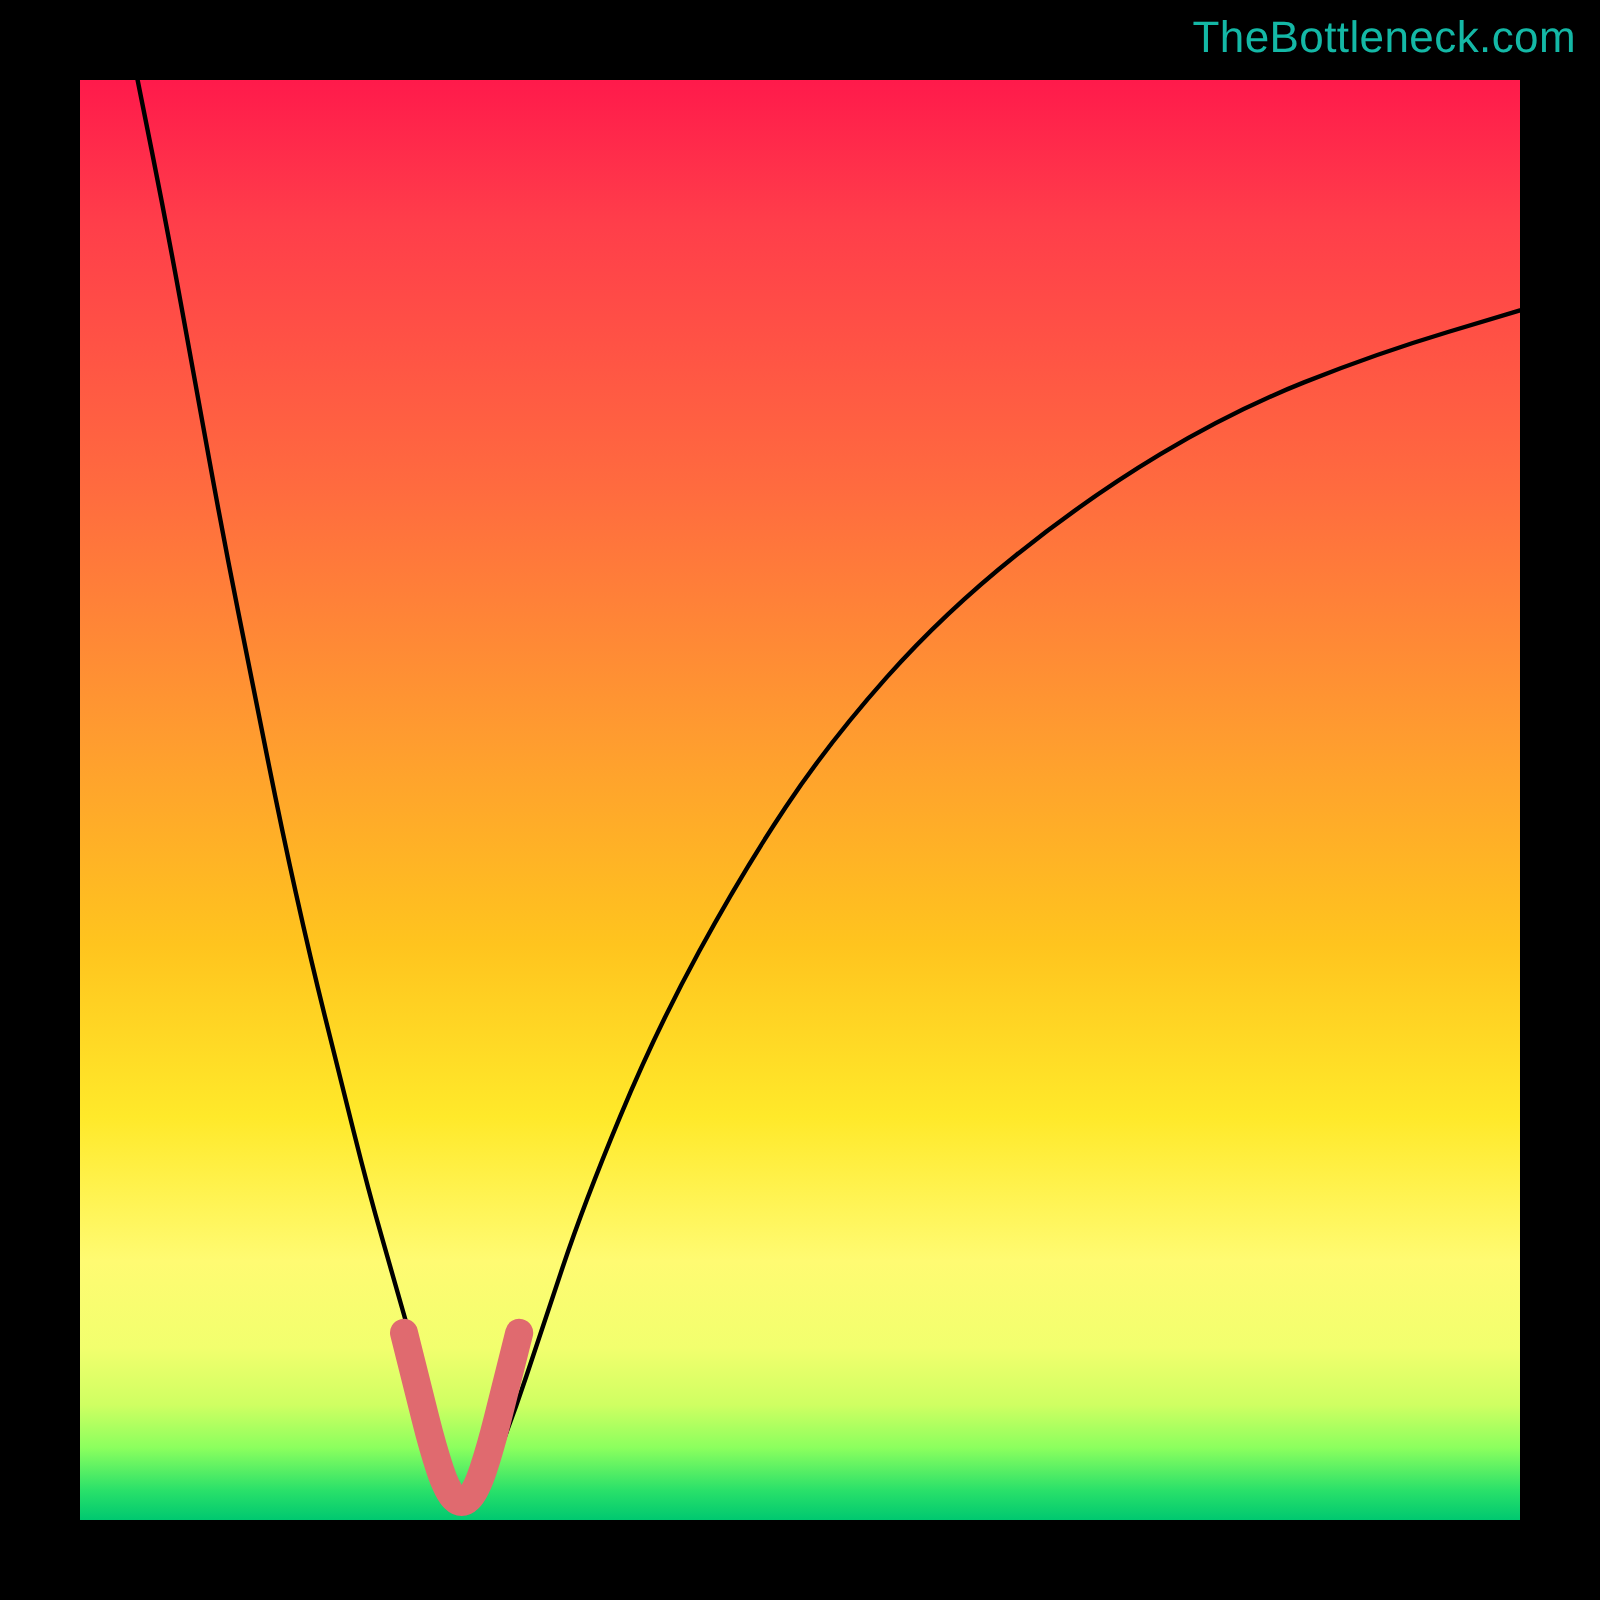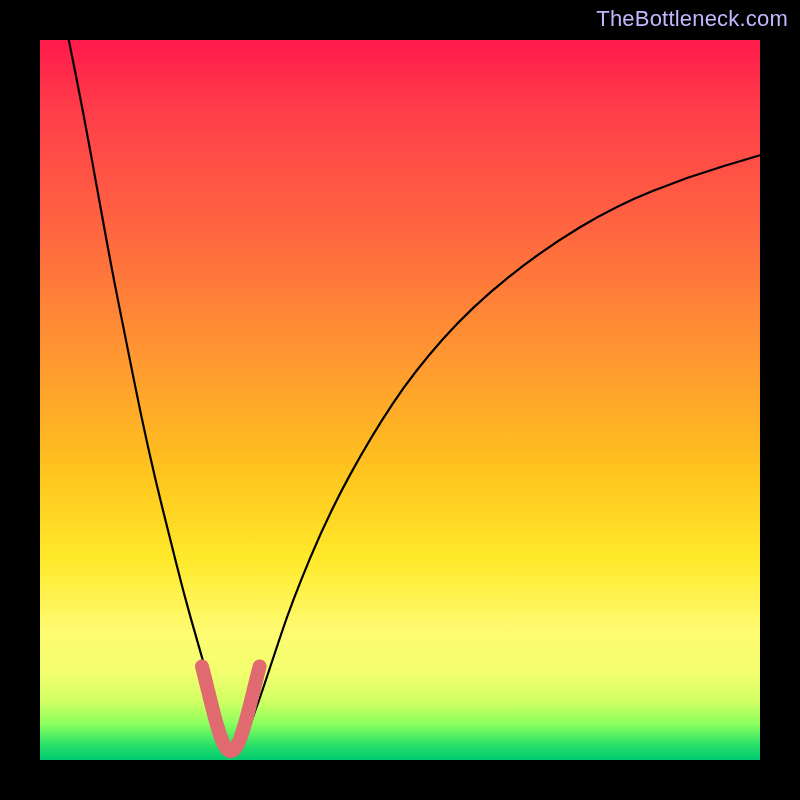--- a/index.html
+++ b/index.html
@@ -39,21 +39,21 @@
       #cfff62 92%,
       #8bff5e 95%,
       #28e06a 98%,
       #00c870 100%
     );
   }
   .attribution {
     position: absolute;
     top: 6px;
     right: 12px;
-    color: #c4b5fd;
+    color: #14b8a6;
     font-size: 22px;
     font-weight: 500;
     letter-spacing: 0.2px;
     user-select: none;
   }
   svg.curve {
     position: absolute;
     left: 0;
     top: 0;
     width: 720px;

